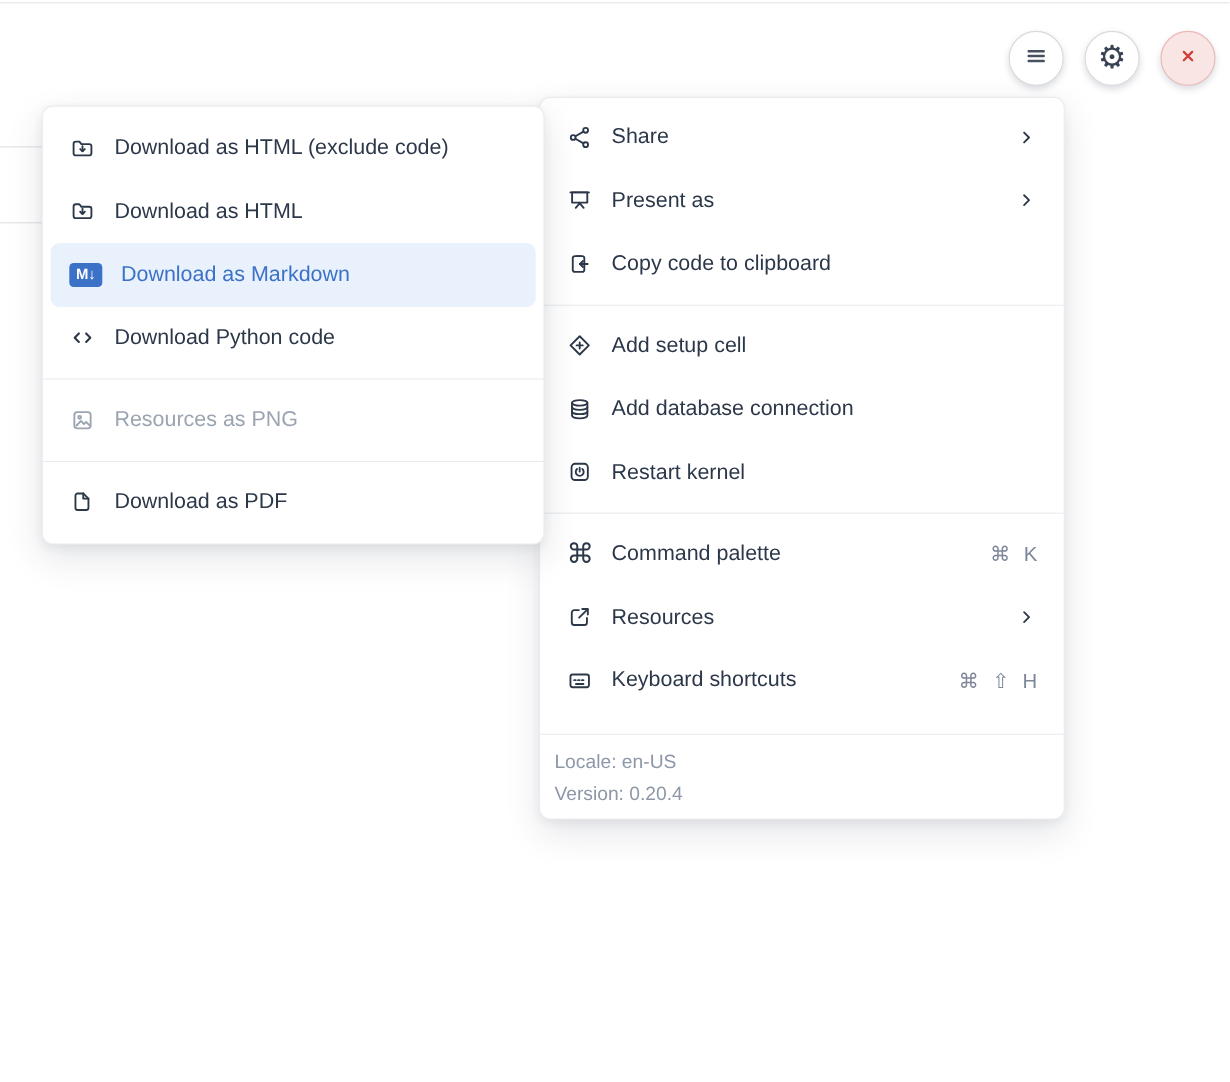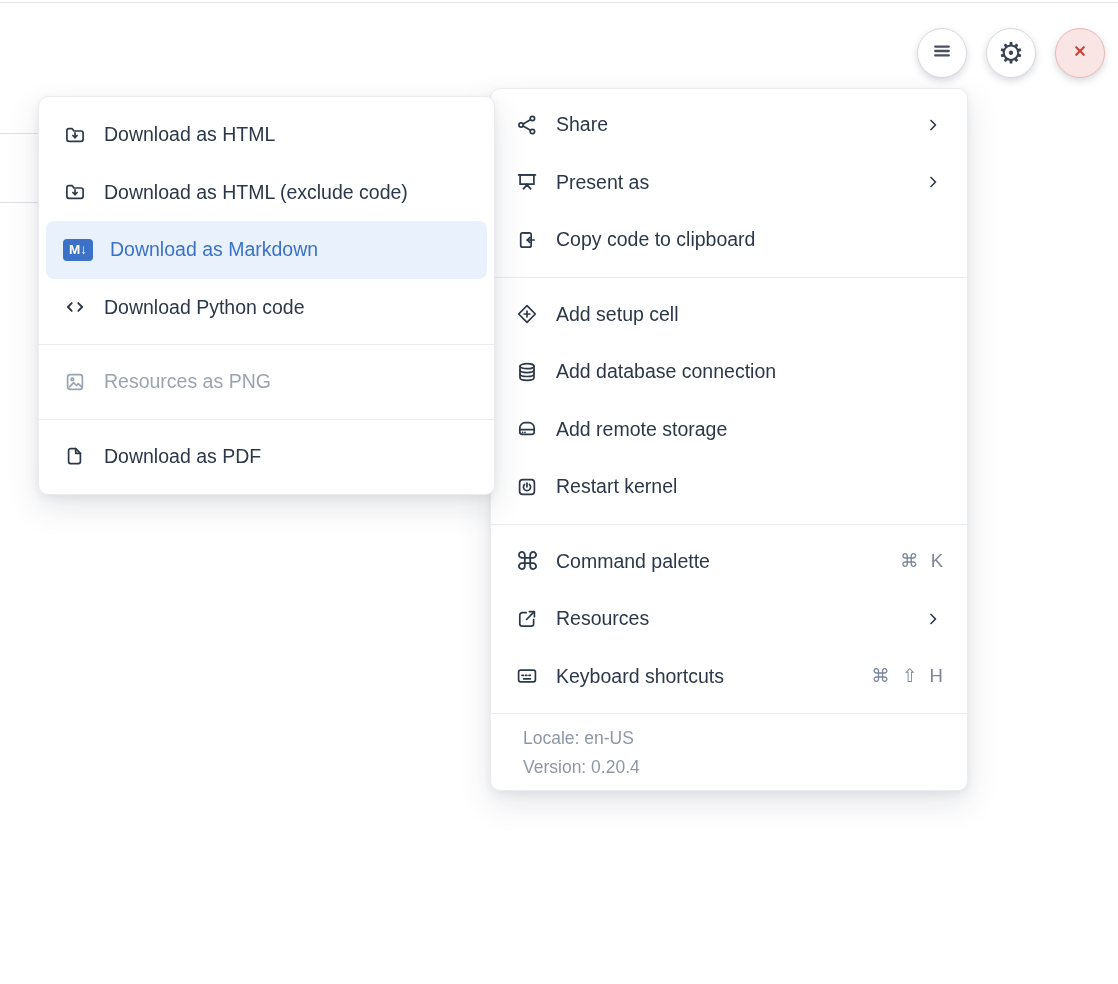--- a/index.html
+++ b/index.html
@@ -66,22 +66,22 @@
     width:30px;height:22px;flex:0 0 30px;margin-right:17px;background:var(--accent);
     color:#fff;border-radius:4px;font-size:13.5px;font-weight:bold;
     display:flex;align-items:center;justify-content:center;
   }
   .cmd-glyph{
     width:24px;flex:0 0 24px;margin-right:17px;font-size:25px;line-height:24px;
     text-align:center;color:inherit;
   }
 
   .menu-footer{
-    border-top:1px solid var(--divider);margin-top:8px;
-    padding:10px 32px 8px;font-size:17.5px;color:var(--muted);line-height:29px;
+    border-top:1px solid var(--divider);margin-top:19px;
+    padding:10px 13px 8px;font-size:17.5px;color:var(--muted);line-height:29px;
   }
 </style>
 </head>
 <body>
 
 <div class="stage">
   <div class="bg-line-top"></div>
   <div class="bg-stub s1"></div>
   <div class="bg-stub s2"></div>
 
@@ -162,30 +162,20 @@
             <path d="M5 6.2v11.6c0 1.4 3.1 2.5 7 2.5s7-1.1 7-2.5V6.2"></path>
             <path d="M5 10.1c0 1.4 3.1 2.5 7 2.5s7-1.1 7-2.5"></path>
             <path d="M5 14c0 1.4 3.1 2.5 7 2.5s7-1.1 7-2.5"></path>
           </svg>
         </span>
         <span class="label">Add database connection</span>
       </div>
       <div class="menu-item">
         <span class="icon">
           <svg width="24" height="24" viewBox="0 0 24 24" fill="none" stroke="currentColor" stroke-width="1.7" stroke-linecap="round" stroke-linejoin="round">
-            <path d="M4.8 15v-4A5.3 5.3 0 0 1 10.1 5.7h3.8A5.3 5.3 0 0 1 19.2 11v4a2.3 2.3 0 0 1-2.3 2.3H7.1A2.3 2.3 0 0 1 4.8 15z"></path>
-            <path d="M4.8 12.7h14.4"></path>
-            <path d="M7.6 15.4h.01M10 15.4h.01"></path>
-          </svg>
-        </span>
-        <span class="label">Add remote storage</span>
-      </div>
-      <div class="menu-item">
-        <span class="icon">
-          <svg width="24" height="24" viewBox="0 0 24 24" fill="none" stroke="currentColor" stroke-width="1.7" stroke-linecap="round" stroke-linejoin="round">
             <rect x="4.6" y="4.6" width="14.8" height="14.8" rx="3.2"></rect>
             <path d="M12 8.2v3.6"></path>
             <path d="M9.6 9.3a3.6 3.6 0 1 0 4.8 0"></path>
           </svg>
         </span>
         <span class="label">Restart kernel</span>
       </div>
       <div class="menu-divider"></div>
       <div class="menu-item">
         <span class="cmd-glyph">⌘</span>
@@ -226,31 +216,31 @@
 
   <div class="menu-panel" id="download-submenu">
       <div class="menu-item">
         <span class="icon">
           <svg width="24" height="24" viewBox="0 0 24 24" fill="none" stroke="currentColor" stroke-width="1.7" stroke-linecap="round" stroke-linejoin="round">
             <path d="M3.9 7.7c0-1.1.9-2 2-2h3.3L11 8h7.1c1.1 0 2 .9 2 2v6.3c0 1.1-.9 2-2 2H5.9c-1.1 0-2-.9-2-2V7.7z"></path>
             <path d="M12 9.8v4.6"></path>
             <path d="M9.9 12.5l2.1 2.1 2.1-2.1"></path>
           </svg>
         </span>
-        <span class="label">Download as HTML</span>
+        <span class="label">Download as HTML (exclude code)</span>
       </div>
       <div class="menu-item">
         <span class="icon">
           <svg width="24" height="24" viewBox="0 0 24 24" fill="none" stroke="currentColor" stroke-width="1.7" stroke-linecap="round" stroke-linejoin="round">
             <path d="M3.9 7.7c0-1.1.9-2 2-2h3.3L11 8h7.1c1.1 0 2 .9 2 2v6.3c0 1.1-.9 2-2 2H5.9c-1.1 0-2-.9-2-2V7.7z"></path>
             <path d="M12 9.8v4.6"></path>
             <path d="M9.9 12.5l2.1 2.1 2.1-2.1"></path>
           </svg>
         </span>
-        <span class="label">Download as HTML (exclude code)</span>
+        <span class="label">Download as HTML</span>
       </div>
       <div class="menu-item highlighted">
         <span class="md-badge">M↓</span>
         <span class="label">Download as Markdown</span>
       </div>
       <div class="menu-item">
         <span class="icon">
           <svg width="24" height="24" viewBox="0 0 24 24" fill="none" stroke="currentColor" stroke-width="1.9" stroke-linecap="round" stroke-linejoin="round">
             <path d="M8.7 8.1L4.9 12l3.8 3.9"></path>
             <path d="M15.3 8.1L19.1 12l-3.8 3.9"></path>

